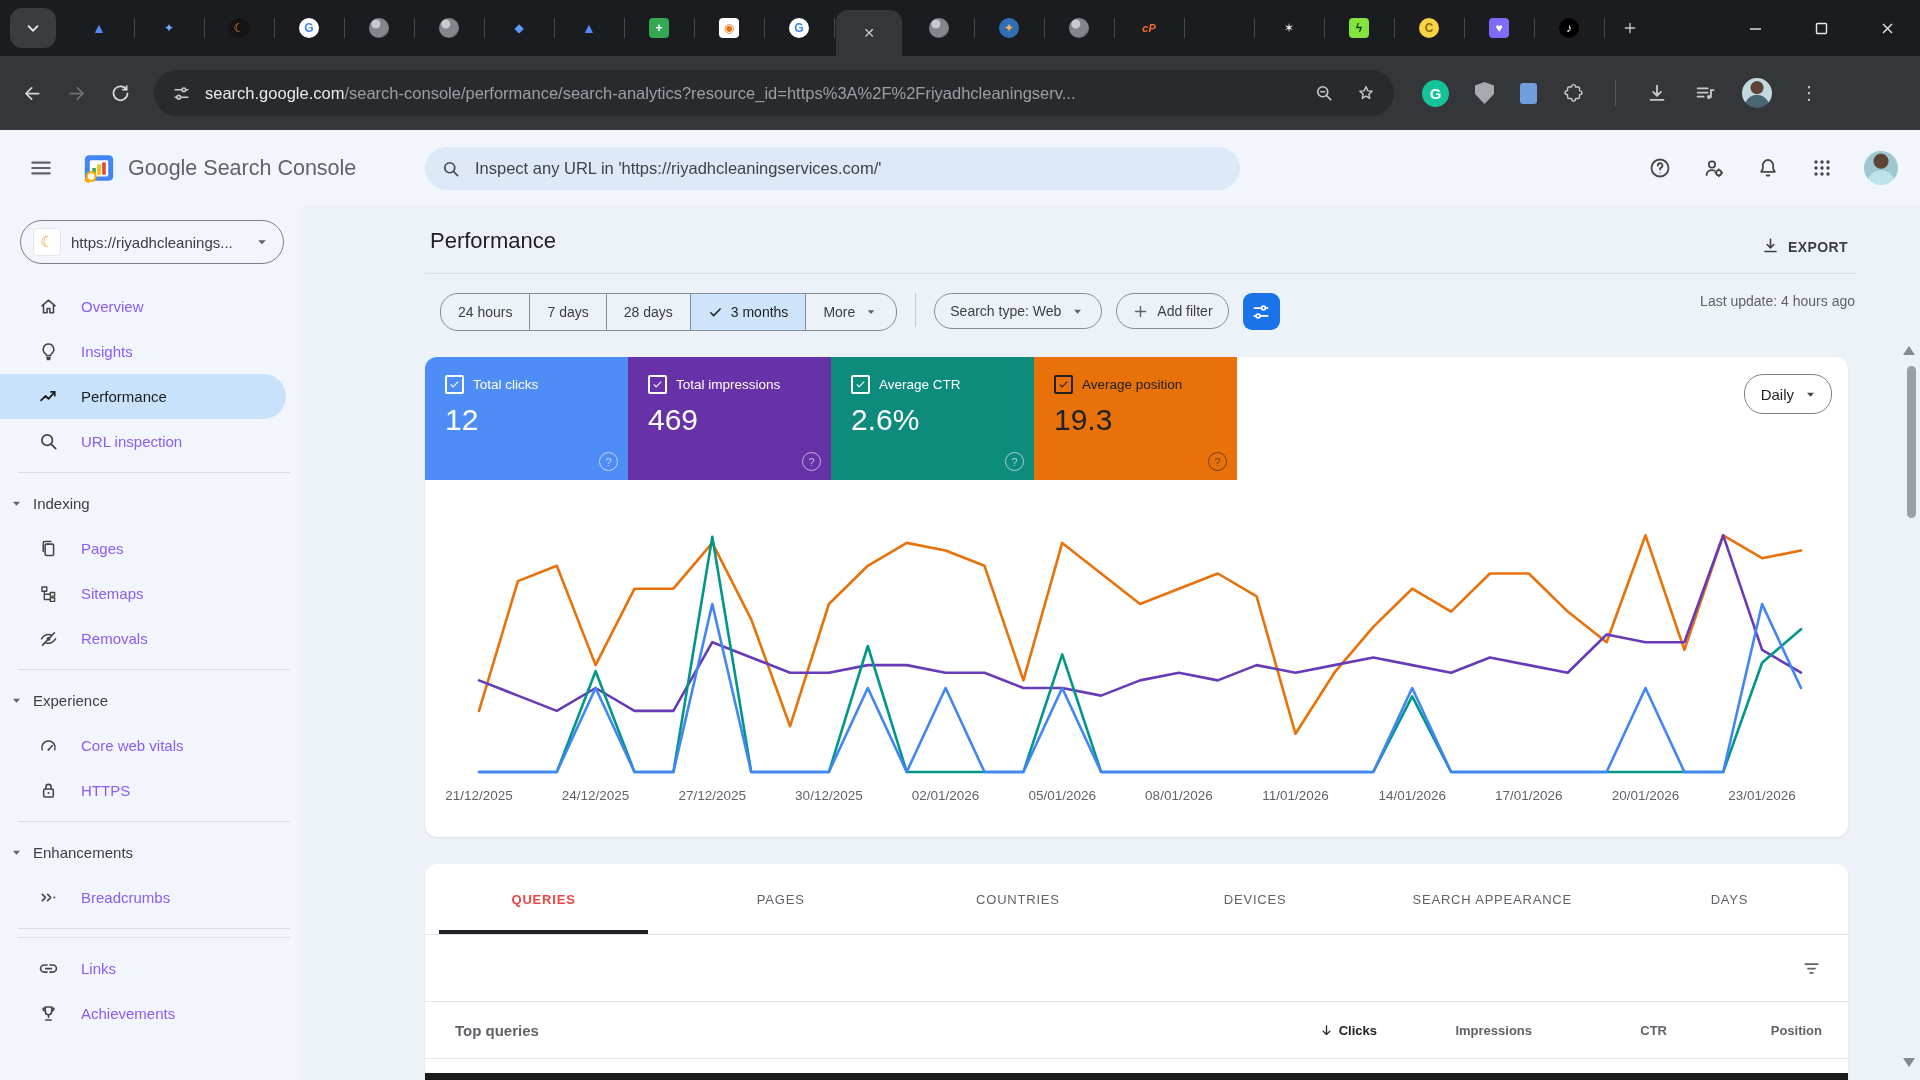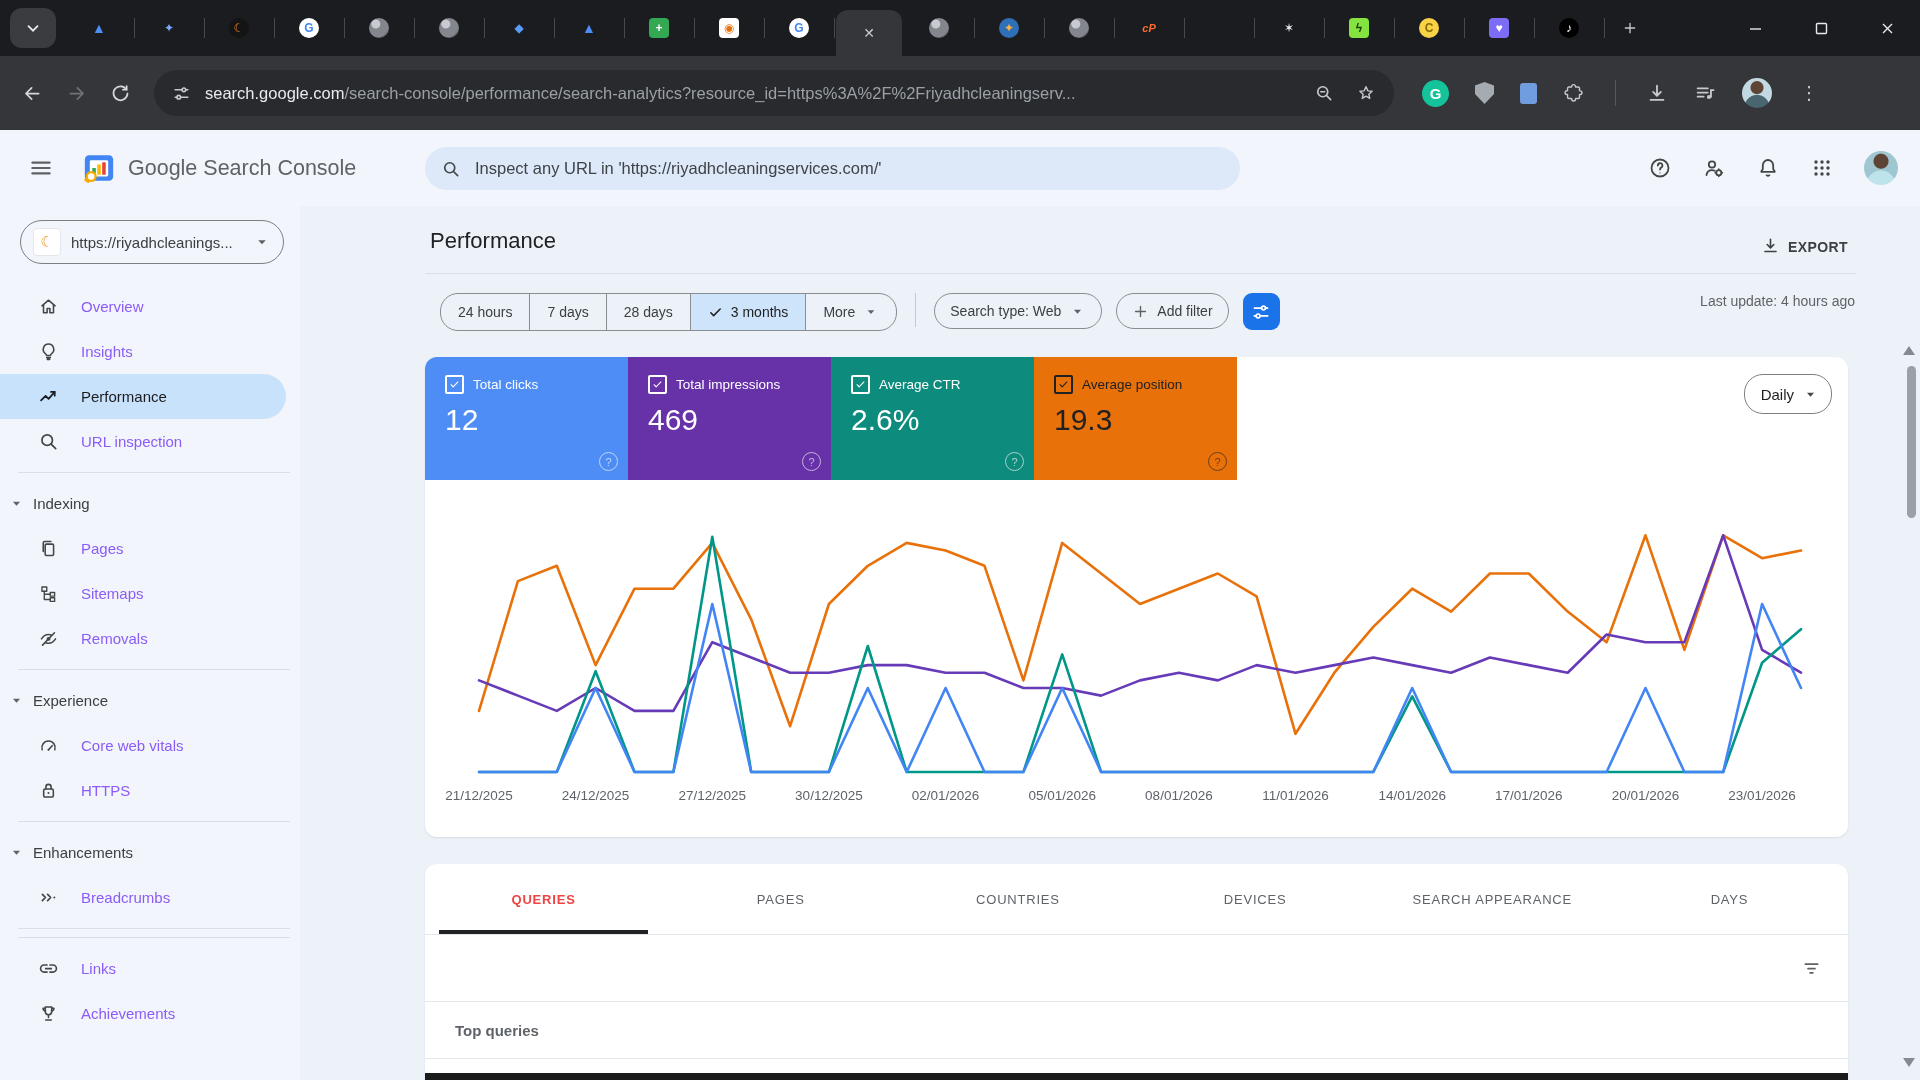--- a/index.html
+++ b/index.html
@@ -718,20 +718,33 @@
       </div>
     <div class="funnel-row">
       <span class="ic">
           <svg viewBox="0 0 24 24" fill="none" stroke="currentColor" stroke-width="2" stroke-linecap="round">
             <path d="M5 7h14M8 12h8M10.5 17h3"></path>
           </svg>
         </span>
     </div>
     <div class="thead">
       <span class="th-first">Top queries</span>
+      <div class="th-cols" id="thcols">
+          <div class="th-col sorted" style="width: 120px;">
+            <span class="ic">
+              <svg viewBox="0 0 24 24" fill="none" stroke="currentColor" stroke-width="2" stroke-linecap="round" stroke-linejoin="round">
+                <path d="M12 4.5v14M6.5 13 12 18.5 17.5 13"></path>
+              </svg>
+            </span>
+            <span>Clicks</span>
+          </div>
+          <div class="th-col" style="width: 155px;"><span>Impressions</span></div>
+          <div class="th-col" style="width: 135px;"><span>CTR</span></div>
+          <div class="th-col" style="width: 155px;"><span>Position</span></div>
+        </div>
     </div>
     <div class="blackstrip"></div>
   </div>
 </div>
 
 <div class="sb-up"></div>
 <div class="sb-thumb"></div>
 <div class="sb-down"></div>
 
 </body></html>

